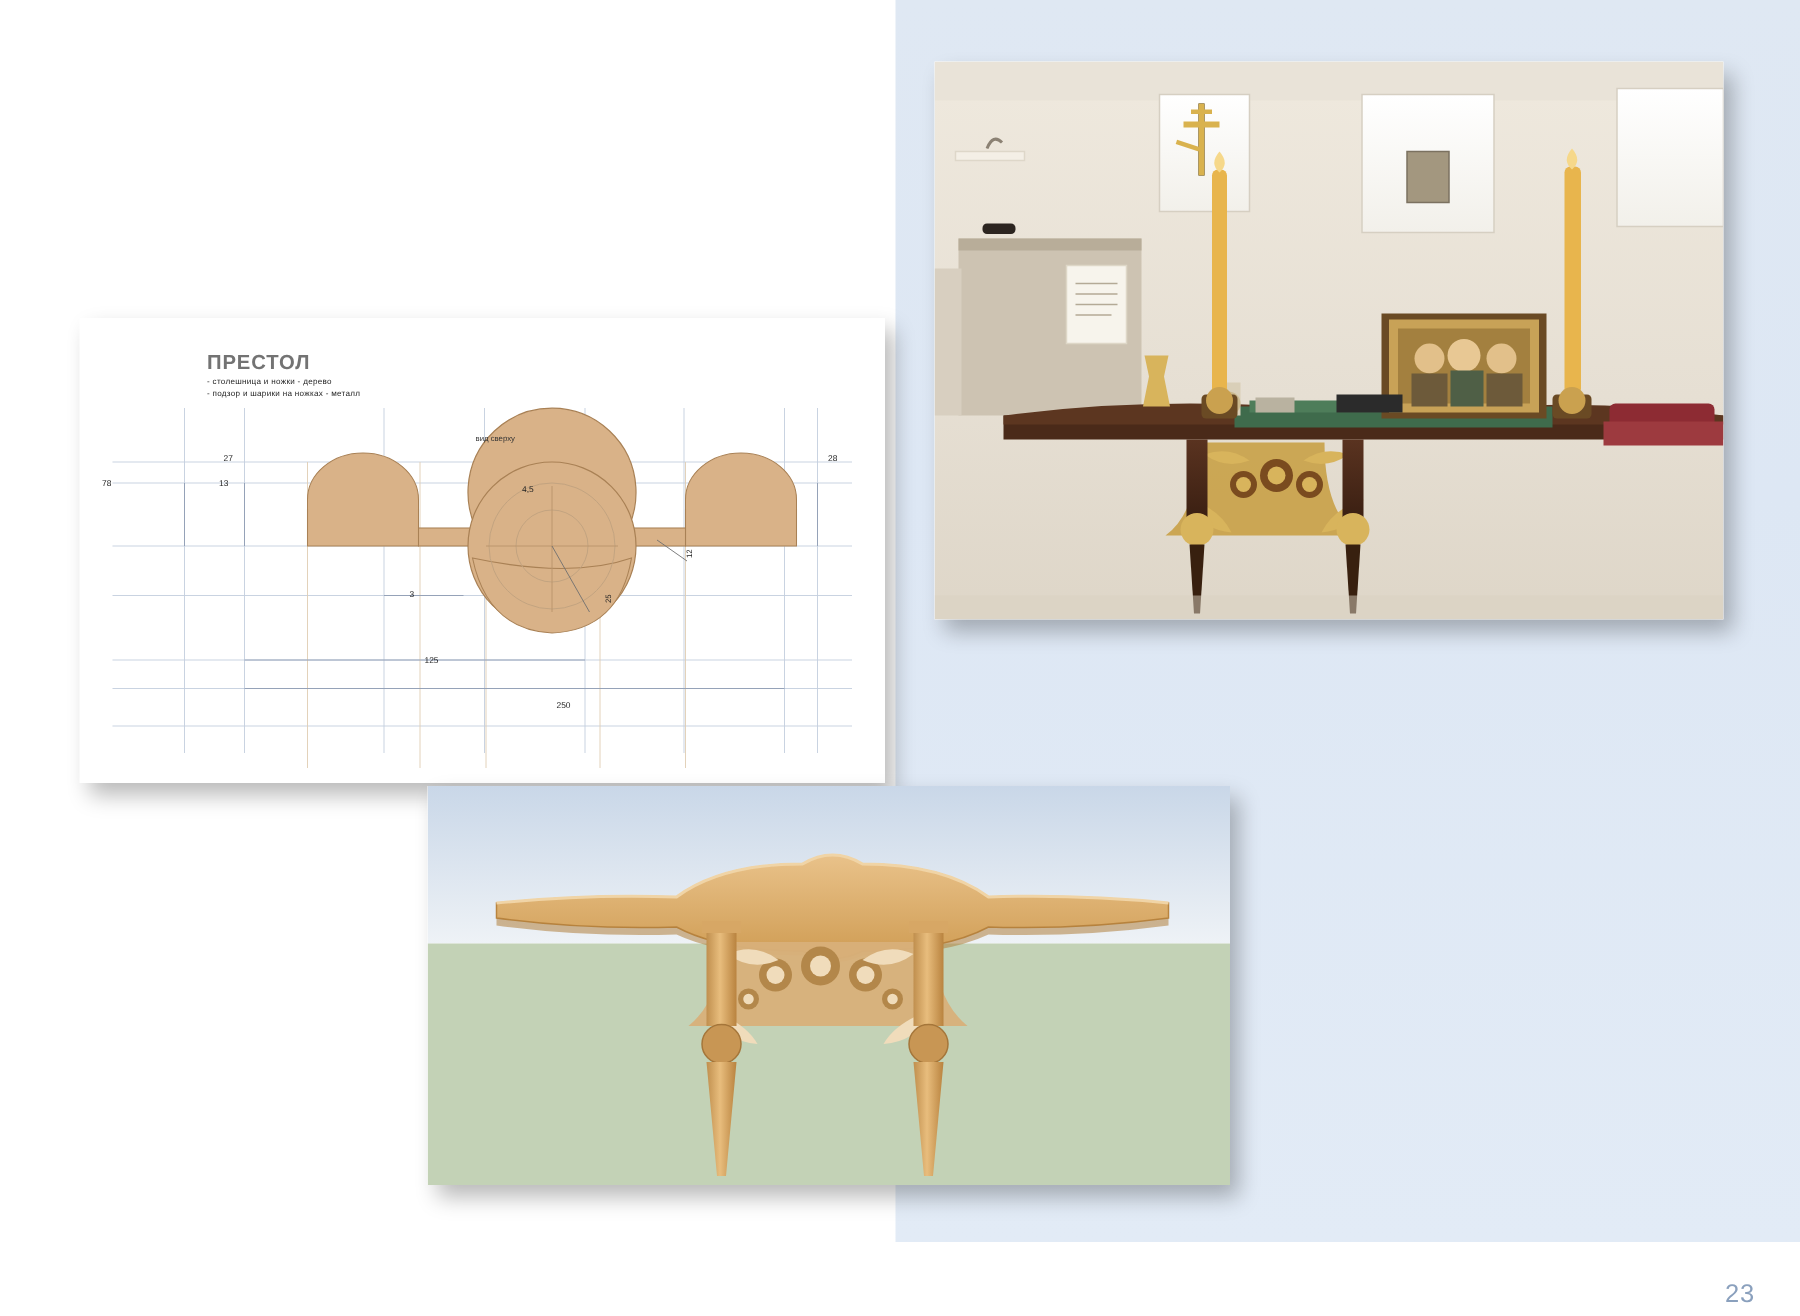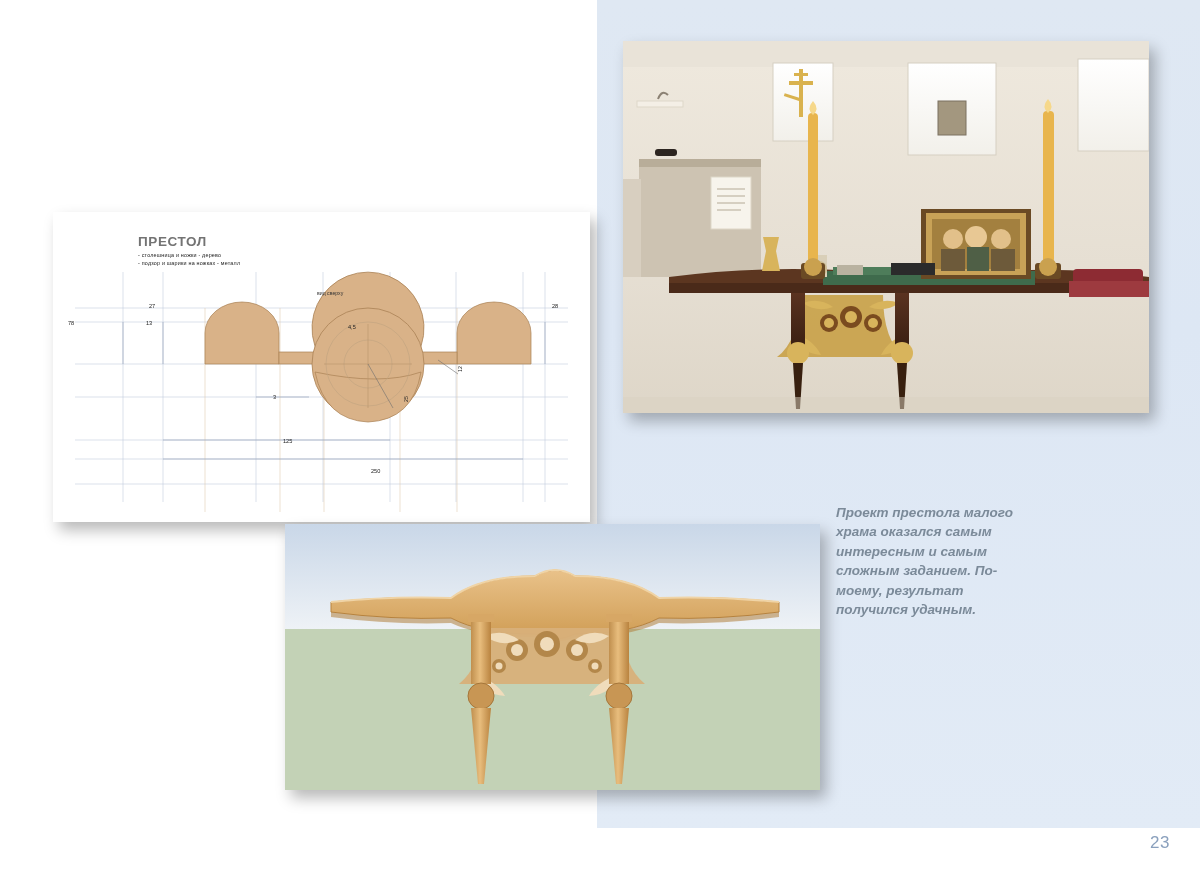--- a/index.html
+++ b/index.html
@@ -35,21 +35,21 @@
     top: 828px;
     width: 1200px;
     height: 49px;
     background: #ffffff;
   }
 
   
   .page-number {
     position: absolute;
     right: 30px;
-    bottom: 24px;
+    bottom: 4px;
     font-size: 17px;
     color: #8aa0bd;
     letter-spacing: 0.5px;
   }
 
   
   .card {
     position: absolute;
     box-shadow: 6px 8px 14px rgba(0,0,0,0.28);
     background: #fff;
@@ -419,17 +419,16 @@
       <path d="M186 184 l20 0 l-7 76 l-6 0 Z" fill="url(#legG)"></path>
 
       <rect x="324" y="94" width="20" height="66" fill="url(#legG)"></rect>
       <rect x="321" y="90" width="26" height="8" fill="#d7a765"></rect>
       <circle cx="334" cy="172" r="13" fill="#c89654"></circle>
       <circle cx="334" cy="172" r="13" fill="none" stroke="#a5763a"></circle>
       <path d="M324 184 l20 0 l-7 76 l-6 0 Z" fill="url(#legG)"></path>
     </svg>
   </div>
 
-  <div class="caption">Проект престола малого храма оказался самым интересным и самым сложным заданием. По-моему, результат получился удачным.</div>
 
   <div class="page-number">23</div>
 
 </div>
 
 </body></html>

